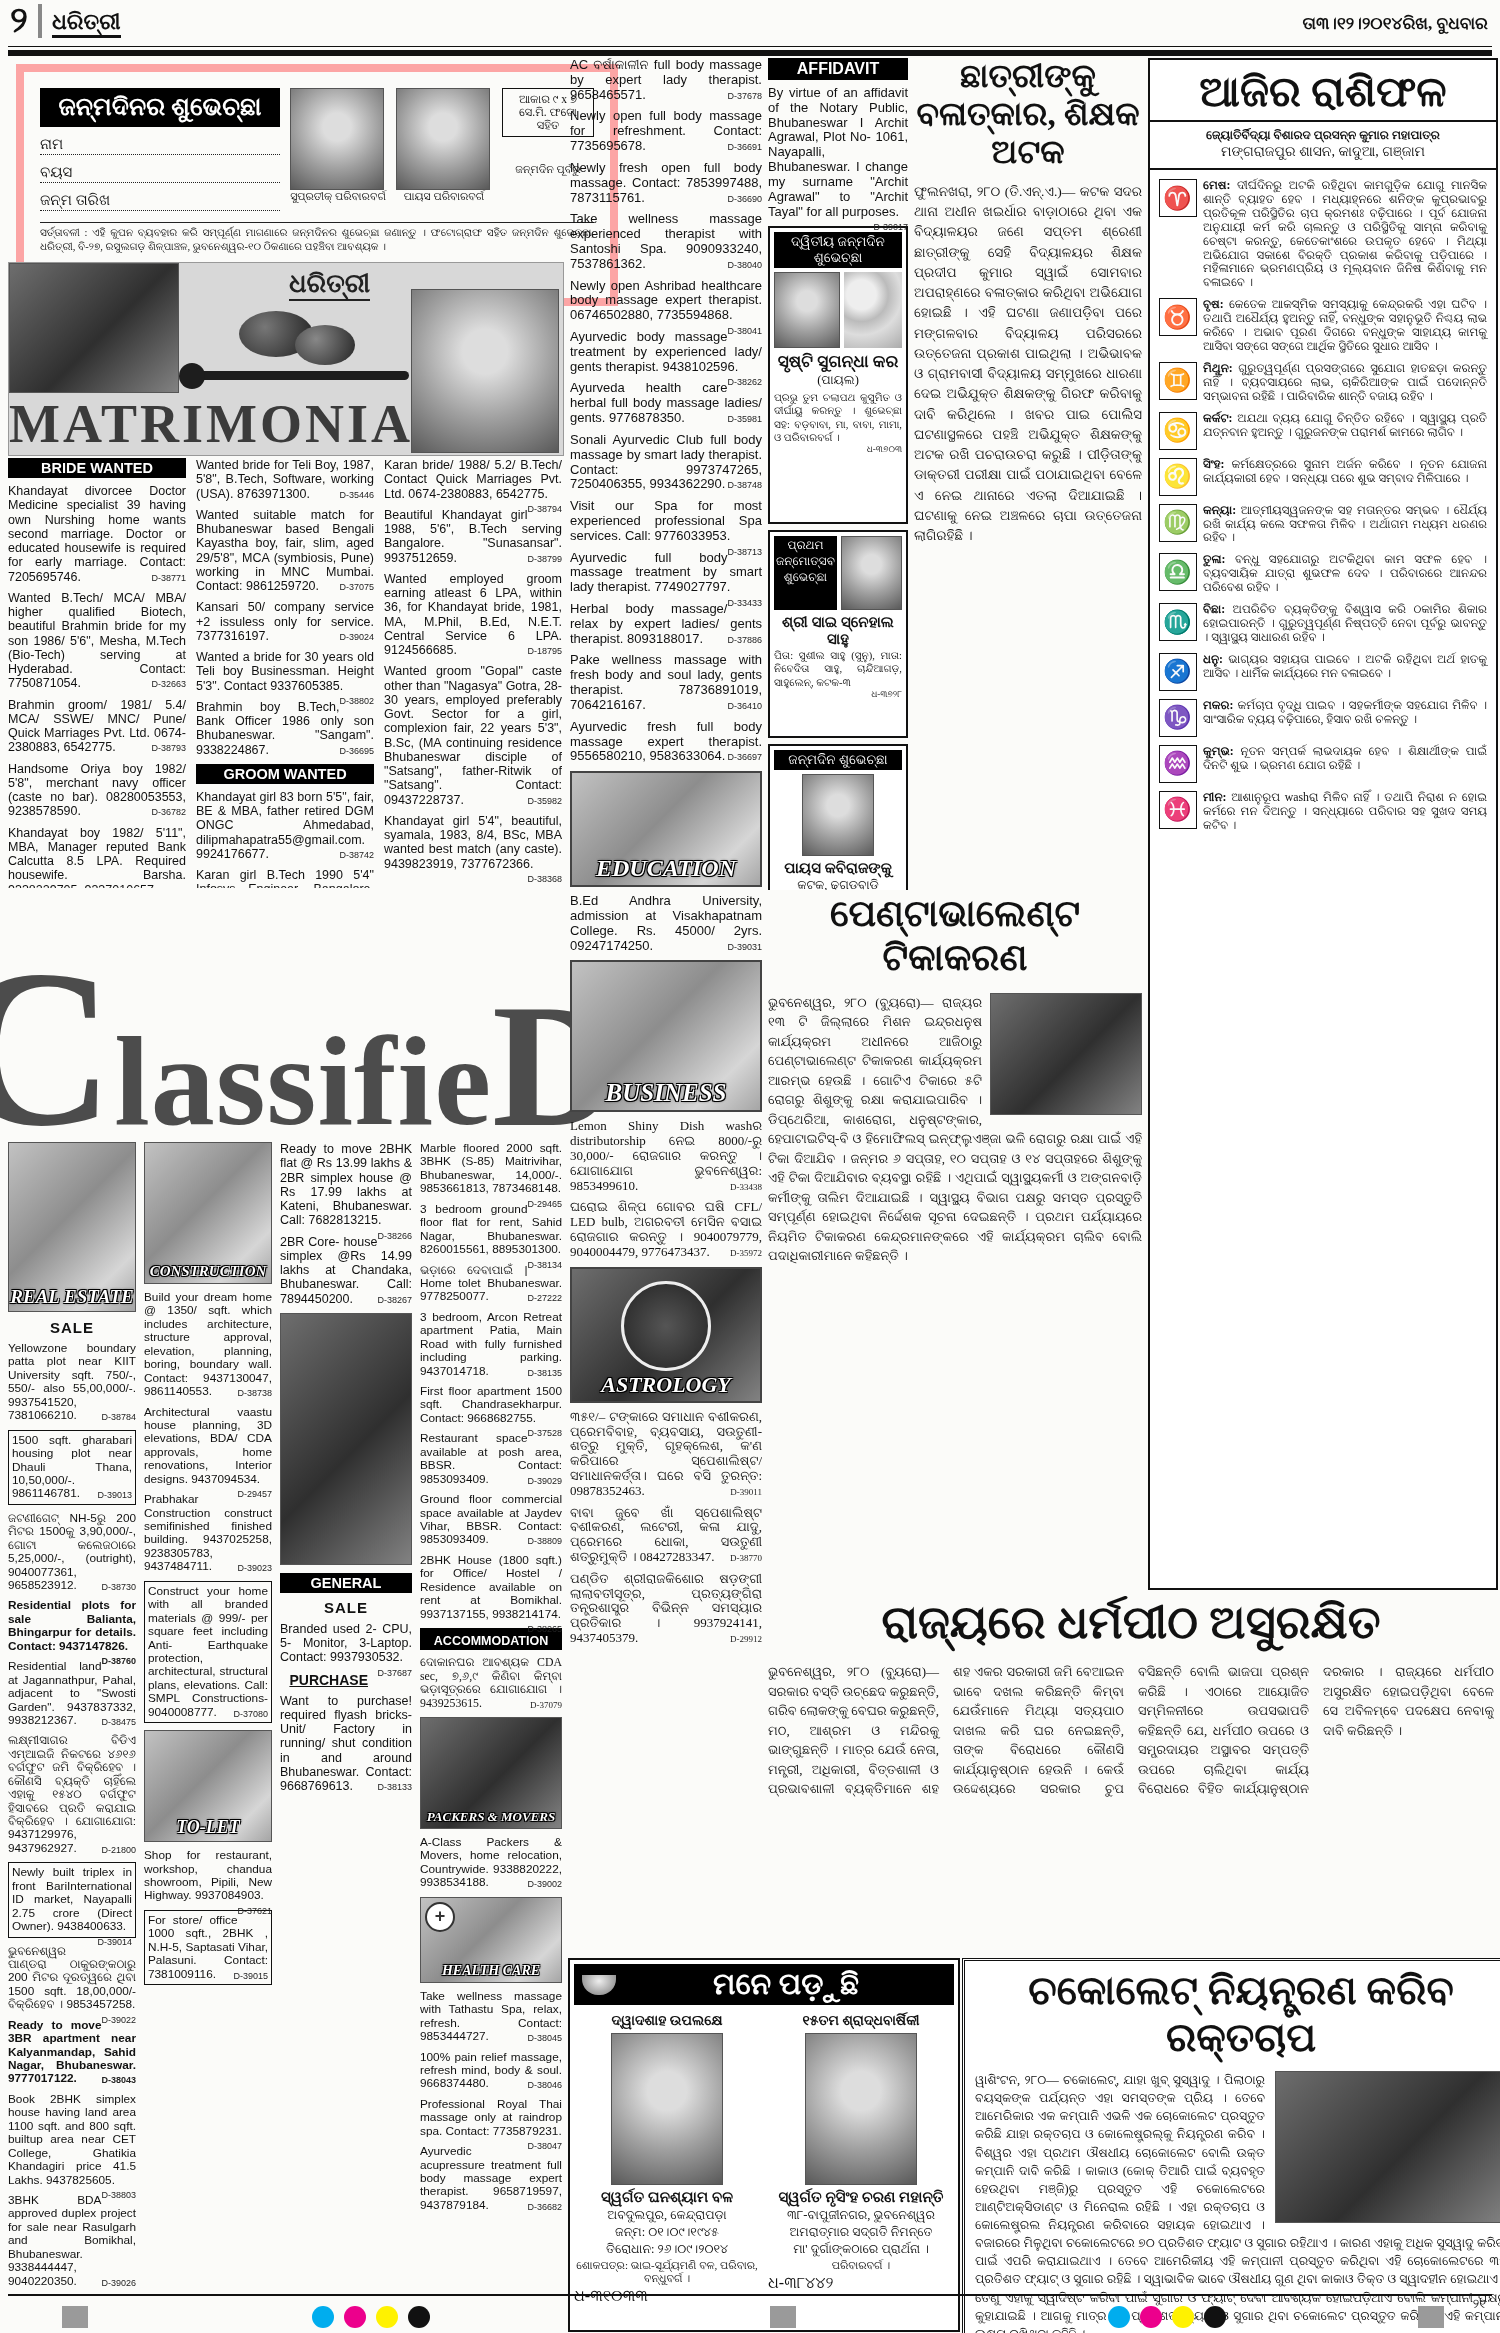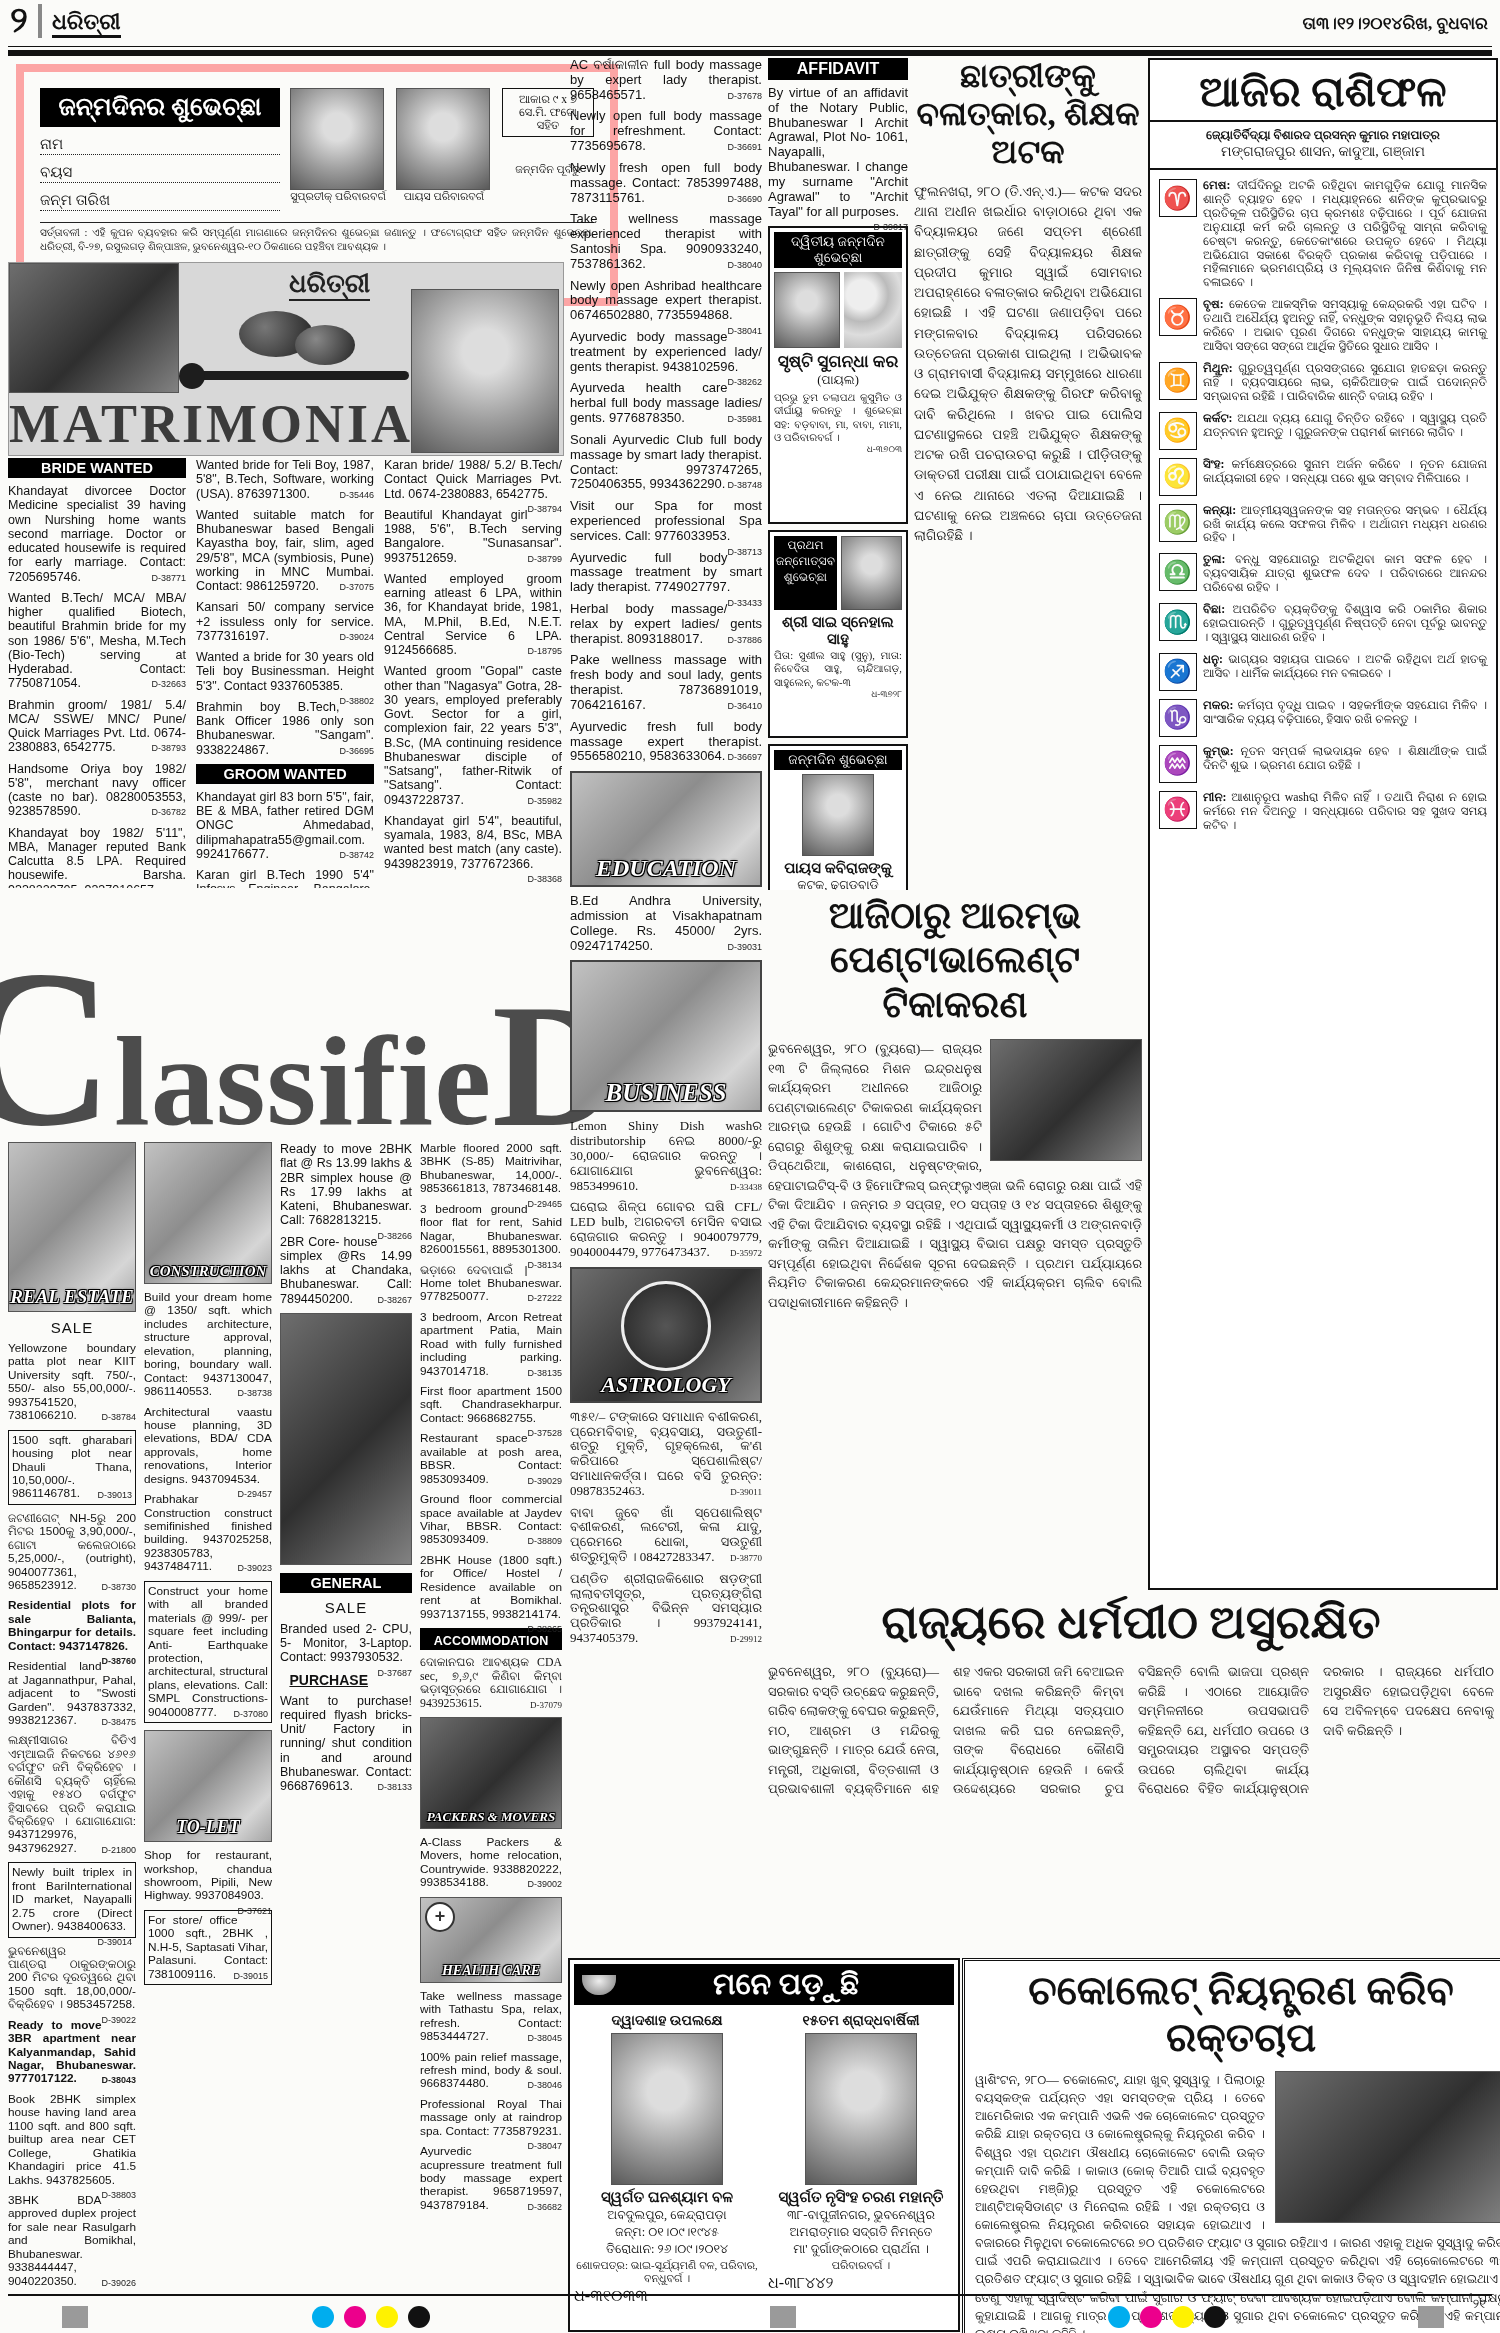--- a/index.html
+++ b/index.html
@@ -7,21 +7,21 @@
   .abs{position:absolute}
   .ph{background:linear-gradient(135deg,#c2c2c2,#8d8d8d 45%,#d6d6d6 80%,#a5a5a5);border:1px solid #555}
   .ph.dark{background:linear-gradient(135deg,#6e6e6e,#2f2f2f 55%,#828282)}
   .ph.face{background:radial-gradient(circle at 50% 38%,#ddd 0 18%,#9f9f9f 55%,#595959)}
   .ad{font-size:12.5px;line-height:1.14;text-align:justify;margin:0 0 7px}
   .ad .did{float:right;font-size:9px;color:#222;margin-top:3px}
   .ad.bold{font-weight:700}
   .ad.boxed{border:1.5px solid #111;padding:3px}
   .blackhdr{background:#000;color:#fff;font-weight:700;text-align:center;font-size:14.5px;padding:2px 0;margin:0 0 6px}
   .underhdr{font-weight:700;text-decoration:underline;text-align:center;font-size:14px;margin:6px 0}
-  .salehdr{font-weight:400;text-align:center;font-size:15px;letter-spacing:1px;margin:2px 0 6px}
+  .salehdr{font-weight:700;text-align:center;font-size:15px;letter-spacing:1px;margin:2px 0 6px}
   .secimg{position:relative;margin:0 0 7px}
   .seclabel{position:absolute;left:0;right:0;bottom:3px;text-align:center;font-family:"Liberation Serif",serif;font-style:italic;font-weight:700;color:#fff;font-size:21px;text-shadow:0 0 3px #000,1px 1px 0 #000,-1px -1px 0 #000,1px -1px 0 #000,-1px 1px 0 #000}
   .odia{font-family:"Liberation Serif",serif}
   .cb{display:flex;align-items:flex-end;justify-content:center;height:100%;font-family:"Liberation Serif",serif;font-weight:700;color:#4c4c4c}
   .cb .c{font-size:225px;line-height:.78}
   .cb .m{font-size:128px;line-height:.85;letter-spacing:1px}
   .cb .d{font-size:175px;line-height:.8}
   .mcol{flex:1 1 0;overflow:hidden}
   .ccol{overflow:hidden}
   .sign{display:flex;gap:6px;margin:0 9px 8px}
@@ -318,21 +318,20 @@
 
     </div>
   </div>
 
   <div class="abs" style="left:914px;top:58px;width:228px;height:832px;overflow:hidden">
     <h2 class="odia" style="margin:0 0 10px;font-size:33px;line-height:1.15;text-align:center;font-weight:700">ଛାତ୍ରୀଙ୍କୁ ବଳାତ୍କାର, ଶିକ୍ଷକ ଅଟକ</h2>
     <p class="newsbody odia" style="margin:0">ଫୁଲନଖରା, ୨୮୦ (ତି.ଏନ୍.ଏ.)— କଟକ ସଦର ଥାନା ଅଧୀନ ଖଇର୍ଧାର ବାଡ଼ାଠାରେ ଥିବା ଏକ ବିଦ୍ୟାଳୟର ଜଣେ ସପ୍ତମ ଶ୍ରେଣୀ ଛାତ୍ରୀଙ୍କୁ ସେହି ବିଦ୍ୟାଳୟର ଶିକ୍ଷକ ପ୍ରଦୀପ କୁମାର ସ୍ୱାଇଁ ସୋମବାର ଅପରାହ୍ଣରେ ବଳାତ୍କାର କରିଥିବା ଅଭିଯୋଗ ହୋଇଛି । ଏହି ଘଟଣା ଜଣାପଡ଼ିବା ପରେ ମଙ୍ଗଳବାର ବିଦ୍ୟାଳୟ ପରିସରରେ ଉତ୍ତେଜନା ପ୍ରକାଶ ପାଇଥିଲା । ଅଭିଭାବକ ଓ ଗ୍ରାମବାସୀ ବିଦ୍ୟାଳୟ ସମ୍ମୁଖରେ ଧାରଣା ଦେଇ ଅଭିଯୁକ୍ତ ଶିକ୍ଷକଙ୍କୁ ଗିରଫ କରିବାକୁ ଦାବି କରିଥିଲେ । ଖବର ପାଇ ପୋଲିସ ଘଟଣାସ୍ଥଳରେ ପହଞ୍ଚି ଅଭିଯୁକ୍ତ ଶିକ୍ଷକଙ୍କୁ ଅଟକ ରଖି ପଚରାଉଚରା କରୁଛି । ପୀଡ଼ିତାଙ୍କୁ ଡାକ୍ତରୀ ପରୀକ୍ଷା ପାଇଁ ପଠାଯାଇଥିବା ବେଳେ ଏ ନେଇ ଥାନାରେ ଏତଲା ଦିଆଯାଇଛି । ଘଟଣାକୁ ନେଇ ଅଞ୍ଚଳରେ ଚାପା ଉତ୍ତେଜନା ଲାଗିରହିଛି ।</p>
   </div>
 
   <div class="abs" style="left:768px;top:892px;width:374px;height:694px;overflow:hidden">
-    <h2 class="odia" style="margin:2px 0 0;font-size:37px;text-align:center;font-weight:700;line-height:1.2">ଆଜିଠାରୁ ଆରମ୍ଭ</h2>
     <h2 class="odia" style="margin:0 0 12px;font-size:37px;text-align:center;font-weight:700;line-height:1.2">ପେଣ୍ଟାଭାଲେଣ୍ଟ ଟିକାକରଣ</h2>
     <div style="float:right;width:150px;height:120px;margin:0 0 6px 8px" class="ph dark"></div>
     <p class="newsbody odia" style="margin:0;font-size:13px">ଭୁବନେଶ୍ୱର, ୨୮୦ (ବ୍ୟୁରୋ)— ରାଜ୍ୟର ୧୩ ଟି ଜିଲ୍ଲାରେ ମିଶନ ଇନ୍ଦ୍ରଧନୁଷ କାର୍ଯ୍ୟକ୍ରମ ଅଧୀନରେ ଆଜିଠାରୁ ପେଣ୍ଟାଭାଲେଣ୍ଟ ଟିକାକରଣ କାର୍ଯ୍ୟକ୍ରମ ଆରମ୍ଭ ହେଉଛି । ଗୋଟିଏ ଟିକାରେ ୫ଟି ରୋଗରୁ ଶିଶୁଙ୍କୁ ରକ୍ଷା କରାଯାଇପାରିବ । ଡିପ୍‌ଥେରିଆ, କାଶରୋଗ, ଧନୁଷ୍ଟଙ୍କାର, ହେପାଟାଇଟିସ୍-ବି ଓ ହିମୋଫିଲସ୍ ଇନ୍‌ଫ୍ଲୁଏଞ୍ଜା ଭଳି ରୋଗରୁ ରକ୍ଷା ପାଇଁ ଏହି ଟିକା ଦିଆଯିବ । ଜନ୍ମର ୬ ସପ୍ତାହ, ୧୦ ସପ୍ତାହ ଓ ୧୪ ସପ୍ତାହରେ ଶିଶୁଙ୍କୁ ଏହି ଟିକା ଦିଆଯିବାର ବ୍ୟବସ୍ଥା ରହିଛି । ଏଥିପାଇଁ ସ୍ୱାସ୍ଥ୍ୟକର୍ମୀ ଓ ଅଙ୍ଗନବାଡ଼ି କର୍ମୀଙ୍କୁ ତାଲିମ ଦିଆଯାଇଛି । ସ୍ୱାସ୍ଥ୍ୟ ବିଭାଗ ପକ୍ଷରୁ ସମସ୍ତ ପ୍ରସ୍ତୁତି ସମ୍ପୂର୍ଣ୍ଣ ହୋଇଥିବା ନିର୍ଦ୍ଦେଶକ ସୂଚନା ଦେଇଛନ୍ତି । ପ୍ରଥମ ପର୍ଯ୍ୟାୟରେ ନିୟମିତ ଟିକାକରଣ କେନ୍ଦ୍ରମାନଙ୍କରେ ଏହି କାର୍ଯ୍ୟକ୍ରମ ଚାଲିବ ବୋଲି ପଦାଧିକାରୀମାନେ କହିଛନ୍ତି ।</p>
   </div>
 
   <div class="abs" style="left:1148px;top:58px;width:346px;height:1528px;border:2px solid #111;background:#fff;overflow:hidden">
     <div class="odia" style="font-size:42px;font-weight:700;text-align:center;padding:8px 0 4px;border-bottom:2px solid #111">ଆଜିର ରାଶିଫଳ</div>
     <div class="odia" style="font-size:12px;font-weight:700;text-align:center;margin:6px 8px 1px">ଜ୍ୟୋତିର୍ବିଦ୍ୟା ବିଶାରଦ ପ୍ରସନ୍ନ କୁମାର ମହାପାତ୍ର</div>
     <div class="odia" style="font-size:14px;text-align:center;margin:0 8px 8px">ମଙ୍ଗରାଜପୁର ଶାସନ, କାଦୁଆ, ଗଞ୍ଜାମ</div>
     <div style="border-top:2px solid #111;padding-top:9px">

